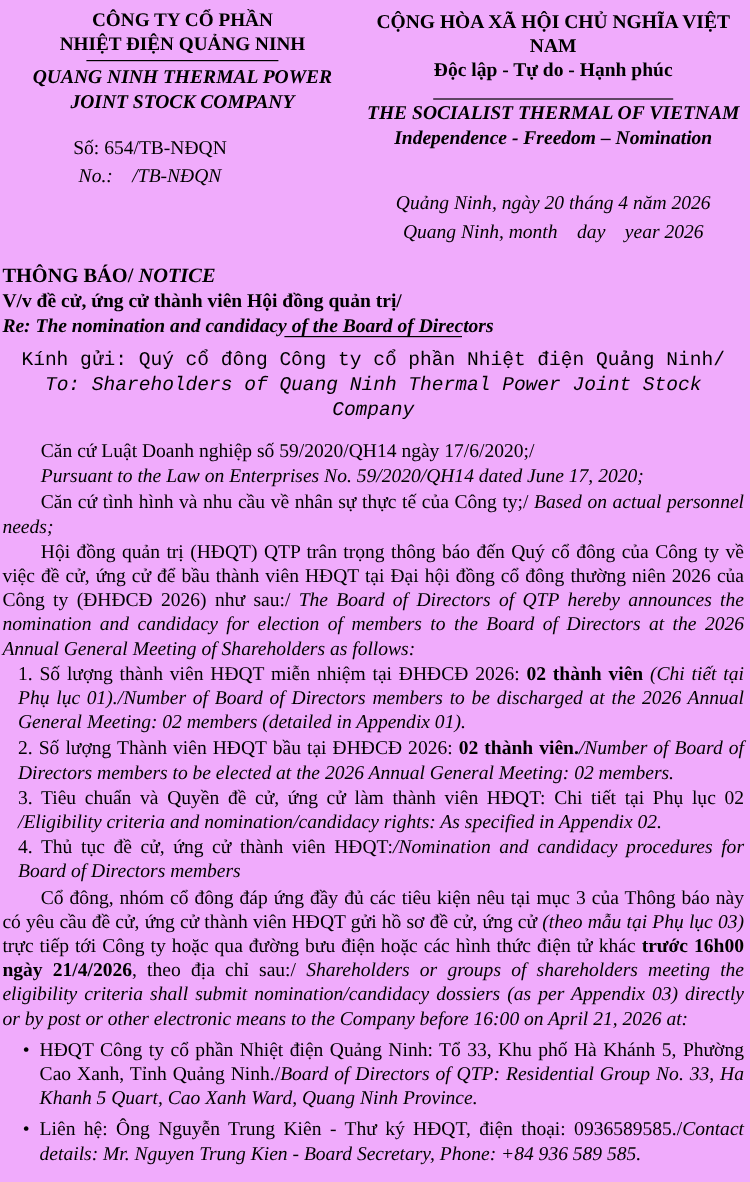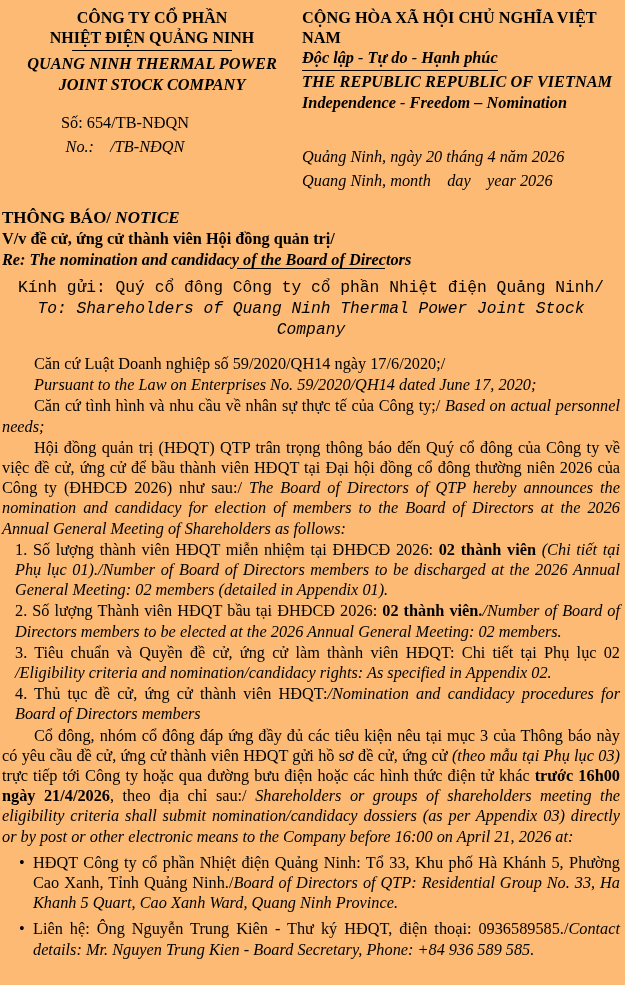--- a/index.html
+++ b/index.html
@@ -1,30 +1,30 @@
 <!DOCTYPE html>
 <html><head>
 <meta charset="utf-8">
 <style>
   html,body { margin:0; padding:0; background:#ffffff; }
   .page {
     width:625px; height:985px; box-sizing:border-box; overflow:hidden;
-    background:#fdba74; color:#000000;
+    background:#f0abfc; color:#000000;
     font-family:"Liberation Serif","DejaVu Serif",serif;
     font-size:16.3px; padding:8px 5px 0 2px;
   }
   
   .header { display:flex; }
   .header-col-left { width:300px; text-align:center; }
-  .header-col-right { flex:1; }
+  .header-col-right { flex:1; text-align:center; }
   .vi-bold { font-weight:bold; font-size:16px; line-height:20px; }
   .vi-bold-lg { font-weight:bold; font-size:16.3px; line-height:20px; }
   .en-bold-it { font-weight:bold; font-style:italic; font-size:16.3px; line-height:21px; }
   .rule-left { width:160px; border-top:1.5px solid #000; margin:2px auto 2px auto; }
-  .underlined { display:inline-block; border-bottom:1.5px solid #000; padding-bottom:2px;font-style:italic; }
+  .underlined { display:inline-block; border-bottom:1.5px solid #000; padding-bottom:14px; }
   .docno-block { margin-top:16px; transform:translateX(-27px); }
   .docno-vi { line-height:24px; }
   .docno-en { font-style:italic; white-space:pre; line-height:24px; }
   .date-block { margin-top:16px; }
   .date-vi { font-style:italic; line-height:24px;margin-top:32px; }
   .date-en { font-style:italic; white-space:pre; line-height:24px; }
   
   .title-block { margin-top:14px; }
   .title-line1 { font-weight:bold; font-size:17px; line-height:21px; }
   .title-line2 { font-weight:bold; line-height:21px; }
@@ -53,21 +53,21 @@
       <div class="en-bold-it">QUANG NINH THERMAL POWER</div>
       <div class="en-bold-it">JOINT STOCK COMPANY</div>
       <div class="docno-block">
         <div class="docno-vi">Số: 654/TB-NĐQN</div>
         <div class="docno-en">No.:    /TB-NĐQN</div>
       </div>
     </div>
     <div class="header-col-right">
       <div class="vi-bold-lg">CỘNG HÒA XÃ HỘI CHỦ NGHĨA VIỆT NAM</div>
       <div class="vi-bold-lg"><span class="underlined">Độc lập - Tự do - Hạnh phúc</span></div>
-      <div class="en-bold-it">THE REPUBLIC REPUBLIC OF VIETNAM</div>
+      <div class="en-bold-it">THE SOCIALIST THERMAL OF VIETNAM</div>
       <div class="en-bold-it">Independence - Freedom – Nomination</div>
       <div class="date-block">
         <div class="date-vi">Quảng Ninh, ngày 20 tháng 4 năm 2026</div>
         <div class="date-en">Quang Ninh, month    day    year 2026</div>
       </div>
     </div>
   </div>
 
   <div class="title-block">
     <div class="title-line1"><span>THÔNG BÁO/</span><span class="it"> NOTICE</span></div>

